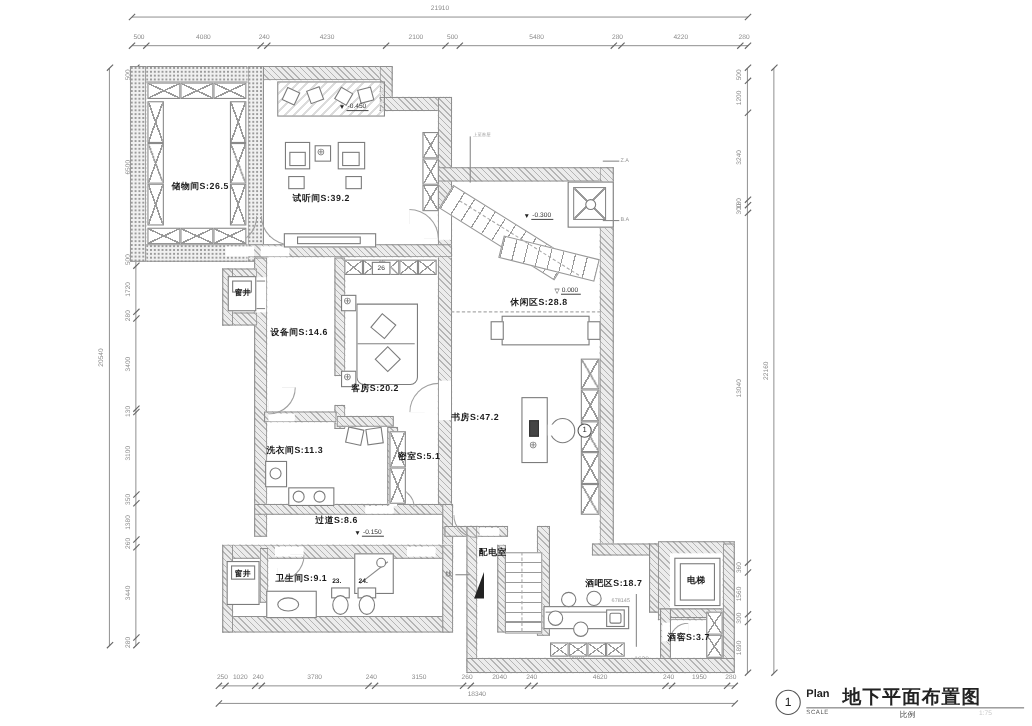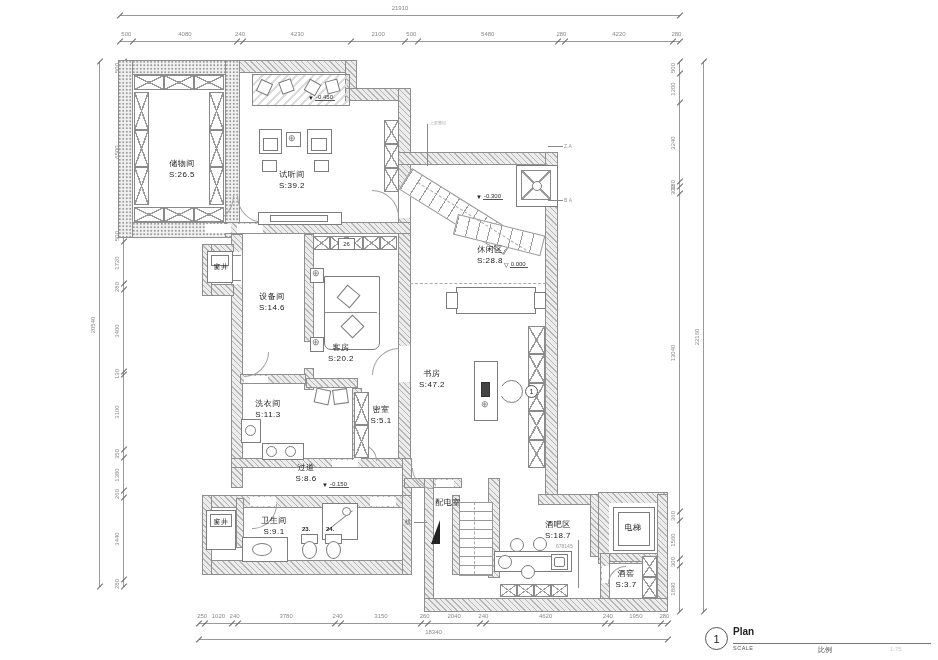--- a/index.html
+++ b/index.html
@@ -25,22 +25,22 @@
      repeating-linear-gradient(0deg,#999 0 1px,transparent 1px 9px);background-color:#fff}
   .xstrip{position:absolute;display:flex}
   .xstrip.vert{flex-direction:column}
   .xcell{flex:1;border:1px solid #8a8a8a;background:
      linear-gradient(to top right,transparent 47%,#9a9a9a 47% 53%,transparent 53%),
      linear-gradient(to bottom right,transparent 47%,#9a9a9a 47% 53%,transparent 53%);background-color:#fff}
   .hatchband{position:absolute;border:1px solid #8a8a8a;background:
      repeating-linear-gradient(135deg,#dcdcdc 0 2px,transparent 2px 6px)}
   .tiltsq{position:absolute;border:1px solid #7c7c7c;background:#fff}
   
-  .rlabel{position:absolute;transform:translate(-50%,-50%);display:flex;flex-direction:column;
-          align-items:center;font-size:8px;font-weight:normal;color:#1a1a1a;line-height:1.35;
+  .rlabel{position:absolute;transform:translate(-50%,-50%);display:flex;flex-direction:row;
+          align-items:center;font-size:8px;font-weight:bold;color:#1a1a1a;line-height:1.35;
           white-space:nowrap;letter-spacing:.5px}
   .elev{position:absolute;display:flex;align-items:flex-end;font-size:6px;color:#333;white-space:nowrap}
   .elev .etri{font-size:6px;line-height:6px;margin-right:1px;color:#222}
   .elev .eval{border-bottom:1px solid #555;padding:0 2px 0 1px;font-size:6px}
   .tag{position:absolute;font-size:6px;font-weight:bold;color:#222;white-space:nowrap}
   .tiny{position:absolute;font-size:5px;color:#999;white-space:nowrap}
   .circnum{position:absolute;width:11px;height:11px;border:1px solid #555;border-radius:50%;
            font-size:7px;display:flex;align-items:center;justify-content:center;background:#fff;color:#222}
   .plus{position:absolute;font-size:9px;color:#777;line-height:9px}
   
@@ -440,21 +440,21 @@
     <span>S:39.2</span>
   </div>
   <div class="rlabel" style="left:272px;top:303px">
     <span>设备间</span>
     <span>S:14.6</span>
   </div>
   <div class="rlabel" style="left:341px;top:354px">
     <span>客房</span>
     <span>S:20.2</span>
   </div>
-  <div class="rlabel" style="left:490px;top:256px">
+  <div class="rlabel" style="left:490px;top:276px">
     <span>休闲区</span>
     <span>S:28.8</span>
   </div>
   <div class="rlabel" style="left:432px;top:380px">
     <span>书房</span>
     <span>S:47.2</span>
   </div>
   <div class="rlabel" style="left:268px;top:410px">
     <span>洗衣间</span>
     <span>S:11.3</span>
@@ -519,17 +519,18 @@
   <span class="tiny" style="left:430px;top:120px;font-size:4px">上至首层</span>
   <div class="ln" style="left:427px;top:124px;width:1px;height:42px"></div>
 
   <div id="titleblock">
     <div id="tb-circle">
         <span>1</span>
       </div>
     <span id="tb-plan">Plan</span>
     <div id="tb-line"></div>
     <span id="tb-scaleword">SCALE</span>
+    <span id="tb-title">地下平面布置图</span>
     <span id="tb-scalecn">比例</span>
     <span id="tb-scaleval">1:75</span>
   </div>
 
 </div>
 
 </body></html>

